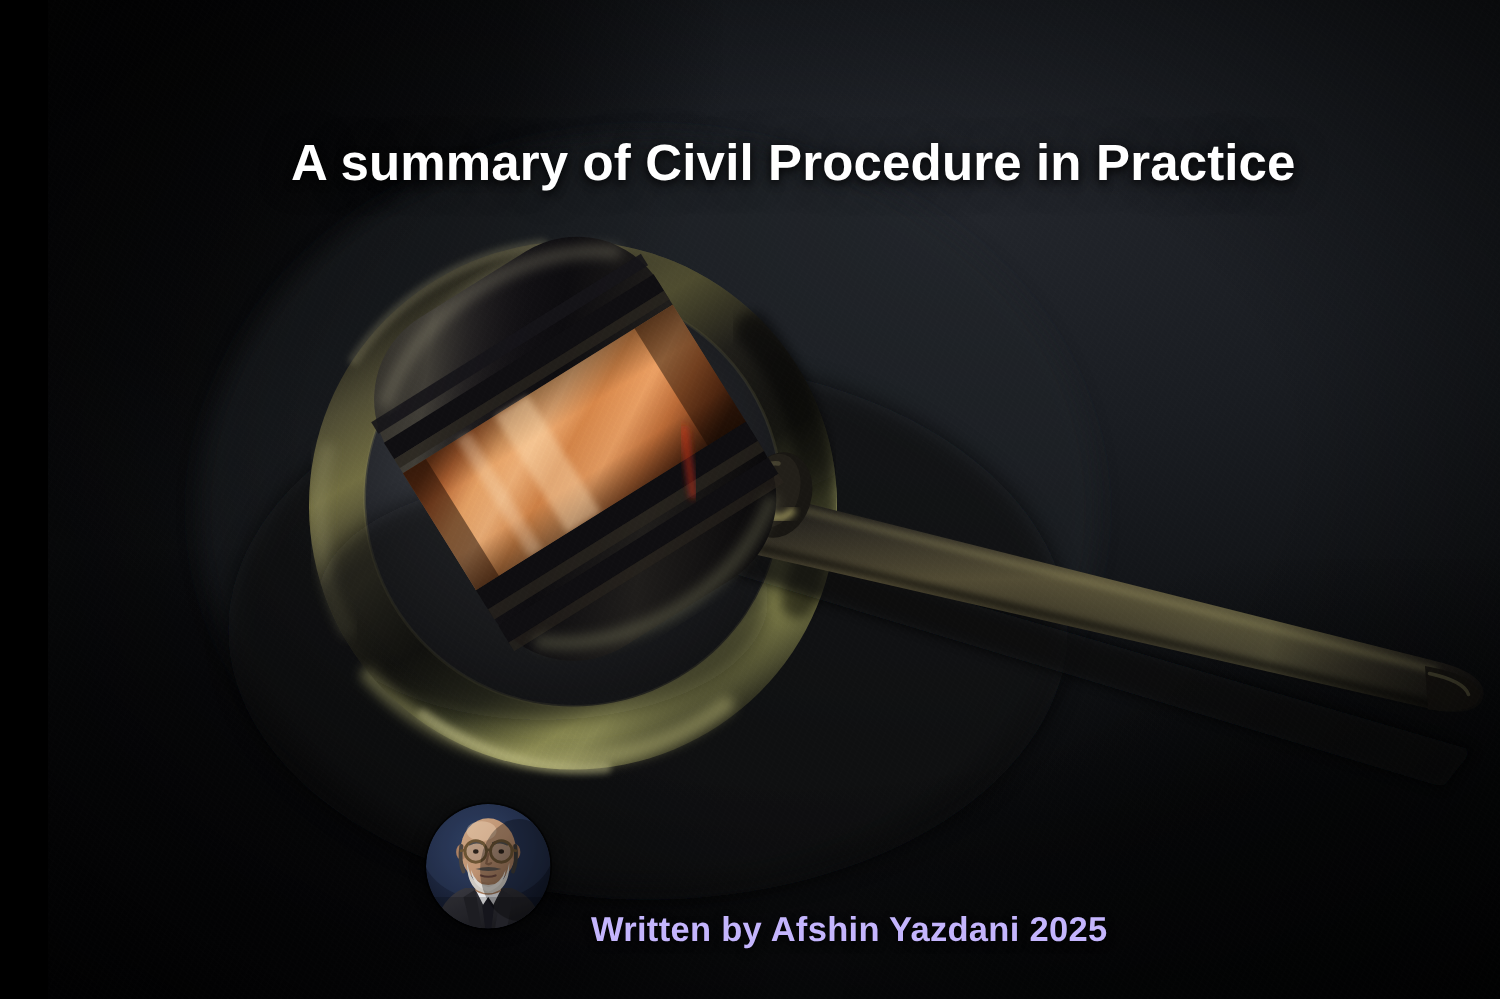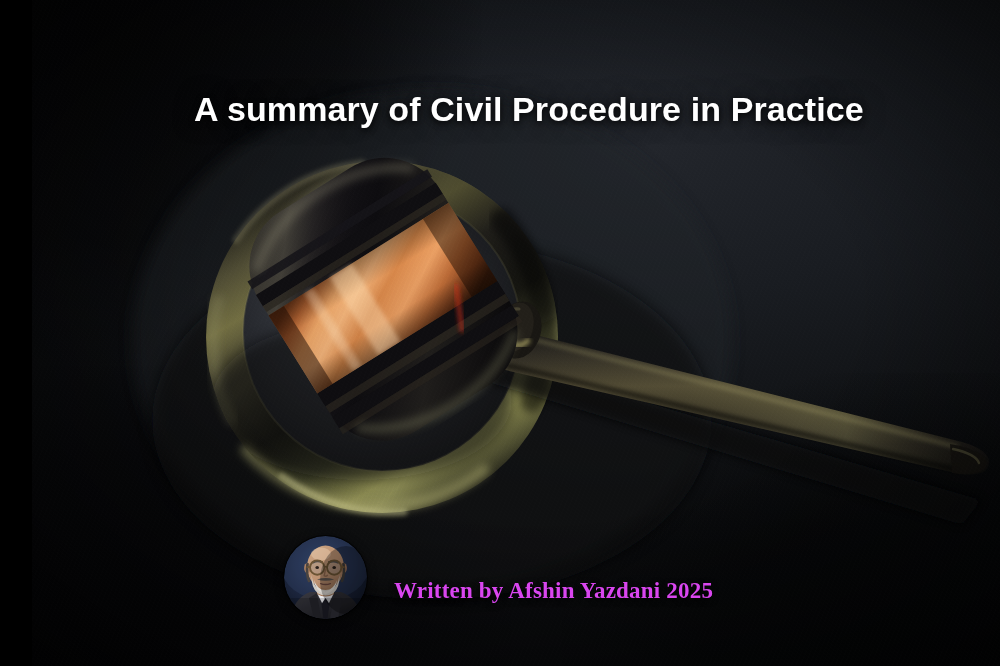--- a/index.html
+++ b/index.html
@@ -83,28 +83,27 @@
     color: #ffffff;
     letter-spacing: 0.1px;
     white-space: nowrap;
     text-shadow: 0 2px 6px rgba(0,0,0,0.85), 0 0 22px rgba(0,0,0,0.6);
   }
 
   
   .byline {
     position: absolute;
     left: 362px;
-    top: 578px;
+    top: 606px;
     font-size: 23px;
     font-weight: bold;
-    color: #d946ef;
+    color: #c4b5fd;
     letter-spacing: 0.2px;
     white-space: nowrap;
     text-shadow: 0 2px 6px rgba(0,0,0,0.85);
-    font-family: Liberation Serif, serif;
   }
 
   
   .avatar {
     position: absolute;
     left: 252px;
     top: 536px;
     width: 83px;
     height: 83px;
     border-radius: 50%;

